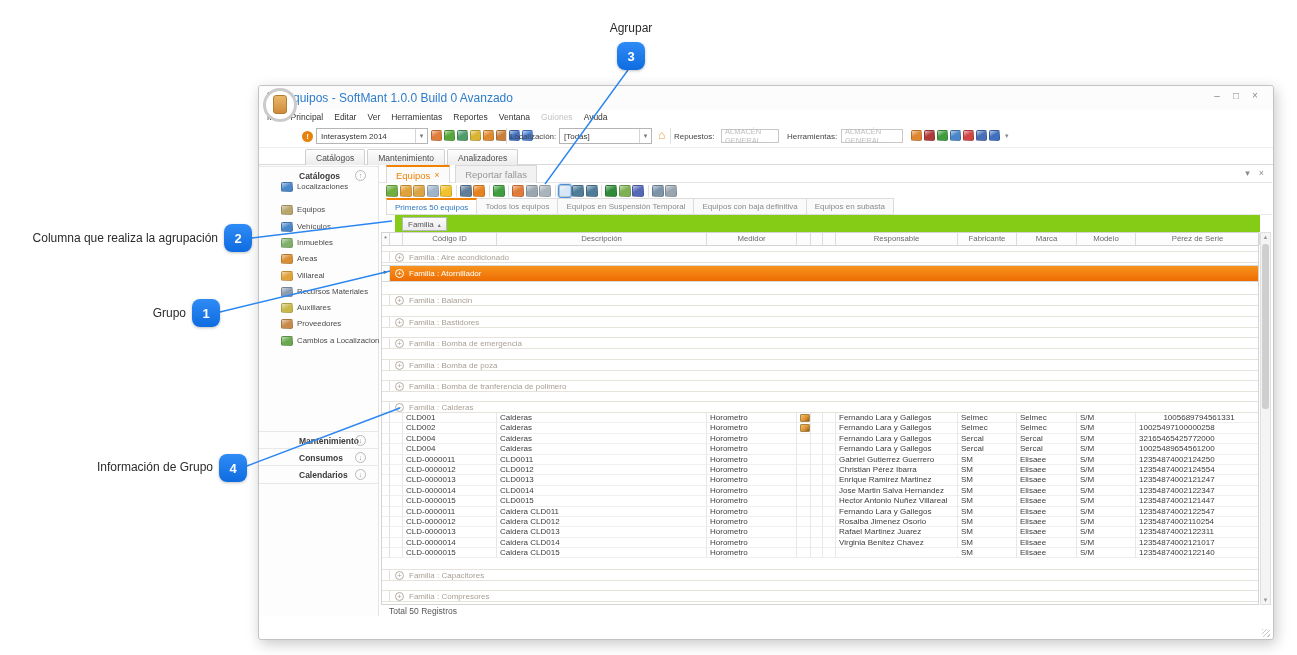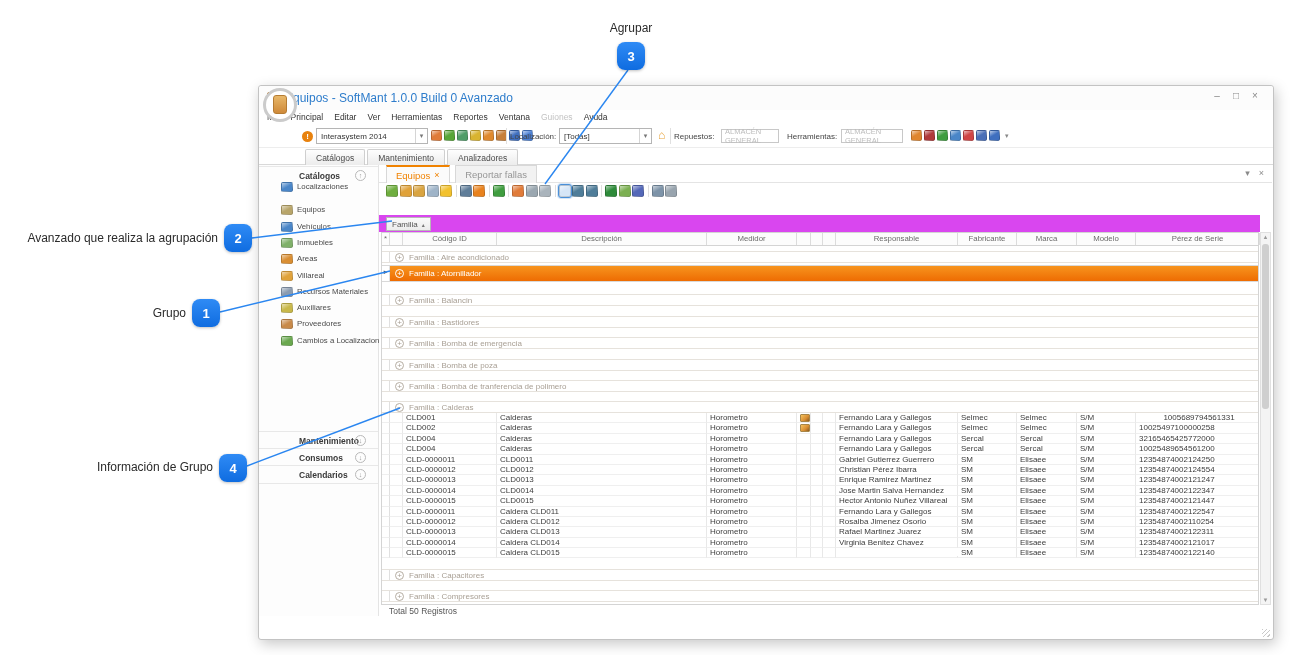--- a/index.html
+++ b/index.html
@@ -97,21 +97,21 @@
   .dtb-sep { width:1px; height:12px; background:#dedede; margin:0 3px 0 2px; }
 
   
   .subtabs { position:absolute; left:7px; top:33px; right:0; height:17px; display:flex; border-bottom:1px solid #e8e8e8; }
   .subtab { height:17px; padding:0 8px; display:flex; align-items:center; font-size:8px; color:#8a8a8a;
     border:1px solid #dcdcdc; border-left:none; background:#fafafa; white-space:nowrap; }
   .subtab:first-child { border-left:1px solid #dcdcdc; }
   .subtab.active { border-top:2px solid #f08200; background:#fff; color:#2f77c0; }
 
   
-  .groupby-bar { position:absolute; left:0; top:50px; right:12px; height:17px; background:#d946ef; }
+  .groupby-bar { position:absolute; left:16px; top:50px; right:12px; height:17px; background:#84cc16; }
   .groupby-btn { position:absolute; left:7px; top:2px; height:14px; padding:0 5px; font-size:8px; color:#555;
     border:1px solid #b8b8b8; background:linear-gradient(180deg,#fafafa,#ececec); display:flex; align-items:center; gap:4px; }
   .groupby-btn .s { font-size:6px; color:#777; }
 
   
   .grid { position:absolute; left:2px; top:67px; width:890px; height:373px; }
   .grid-inner { position:absolute; left:0; top:0; width:878px; height:373px; border:1px solid #d4d4d4; }
   .ghead { position:absolute; left:0; top:0; right:0; height:13px; display:flex; background:#fcfcfc; border-bottom:1px solid #d4d4d4; }
   .ghcell { height:12px; border-right:1px solid #dcdcdc; font-size:7.8px; color:#6a6a6a; text-align:center;
     line-height:12px; overflow:hidden; white-space:nowrap; }
@@ -155,21 +155,21 @@
 
 <svg id="lines-svg">
     <line x1="220" y1="312" x2="390" y2="271" stroke="#2a86f0" stroke-width="1.4"></line>
     <line x1="252" y1="238" x2="392" y2="221" stroke="#2a86f0" stroke-width="1.4"></line>
     <line x1="628" y1="70" x2="545" y2="184" stroke="#2a86f0" stroke-width="1.4"></line>
     <line x1="247" y1="466" x2="400" y2="408" stroke="#2a86f0" stroke-width="1.4"></line>
   </svg>
 <div id="callouts">
     <div class="callout-label" style="left: 66px; top: 306px; width: 120px; text-align: right;">Grupo</div>
     <div class="callout-badge" style="left: 192px; top: 299px;">1</div>
-    <div class="callout-label" style="left: 16px; top: 231px; width: 202px; text-align: right;">Avanzado que realiza la agrupación</div>
+    <div class="callout-label" style="left: 16px; top: 231px; width: 202px; text-align: right;">Columna que realiza la agrupación</div>
     <div class="callout-badge" style="left: 224px; top: 224px;">2</div>
     <div class="callout-label" style="left: 576px; top: 21px; width: 110px; text-align: center;">Agrupar</div>
     <div class="callout-badge" style="left: 617px; top: 42px;">3</div>
     <div class="callout-label" style="left: 31px; top: 460px; width: 182px; text-align: right;">Información de Grupo</div>
     <div class="callout-badge" style="left: 219px; top: 454px;">4</div>
   </div>
 
 <div id="app-window">
 
   <div class="titlebar">
@@ -338,20 +338,27 @@
         <span class="dtbicon" style="background: linear-gradient(150deg, rgba(255, 255, 255, 0.6), rgba(255, 255, 255, 0) 45%), rgb(79, 125, 153);"></span>
         <span class="dtbicon" style="background: linear-gradient(150deg, rgba(255, 255, 255, 0.6), rgba(255, 255, 255, 0) 45%), rgb(79, 125, 153);"></span>
         <span class="dtb-sep"></span>
         <span class="dtbicon" style="background: linear-gradient(150deg, rgba(255, 255, 255, 0.6), rgba(255, 255, 255, 0) 45%), rgb(46, 139, 58);"></span>
         <span class="dtbicon" style="background: linear-gradient(150deg, rgba(255, 255, 255, 0.6), rgba(255, 255, 255, 0) 45%), rgb(124, 176, 82);"></span>
         <span class="dtbicon" style="background: linear-gradient(150deg, rgba(255, 255, 255, 0.6), rgba(255, 255, 255, 0) 45%), rgb(84, 104, 184);"></span>
         <span class="dtb-sep"></span>
         <span class="dtbicon" style="background: linear-gradient(150deg, rgba(255, 255, 255, 0.6), rgba(255, 255, 255, 0) 45%), rgb(125, 147, 168);"></span>
         <span class="dtbicon" style="background: linear-gradient(150deg, rgba(255, 255, 255, 0.6), rgba(255, 255, 255, 0) 45%), rgb(152, 164, 174);"></span>
       </div>
+    <div class="subtabs" id="subtabs">
+        <div class="subtab active">Primeros 50 equipos</div>
+        <div class="subtab">Todos los equipos</div>
+        <div class="subtab">Equipos en Suspensión Temporal</div>
+        <div class="subtab">Equipos con baja definitiva</div>
+        <div class="subtab">Equipos en subasta</div>
+      </div>
     <div class="groupby-bar">
       <div class="groupby-btn">
         <span>Familia</span>
         <span class="s">▴</span>
       </div>
     </div>
     <div class="grid">
       <div class="grid-inner">
         <div class="ghead" id="grid-head">
             <div class="ghcell" style="width: 8px; flex: 0 0 auto;">*</div>

